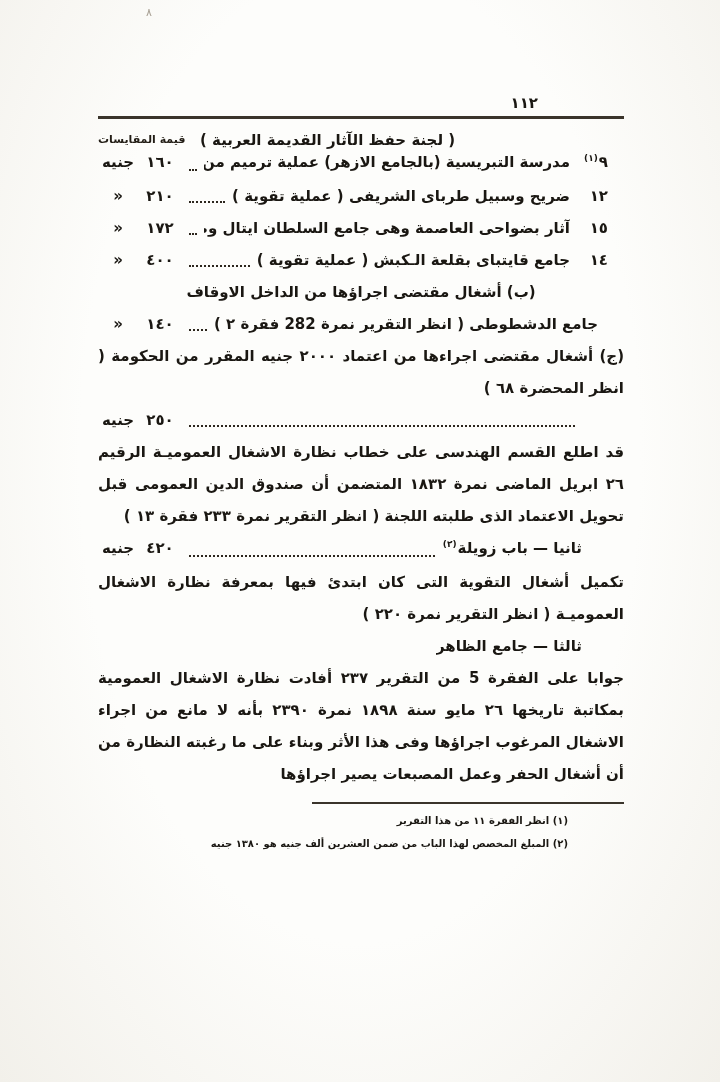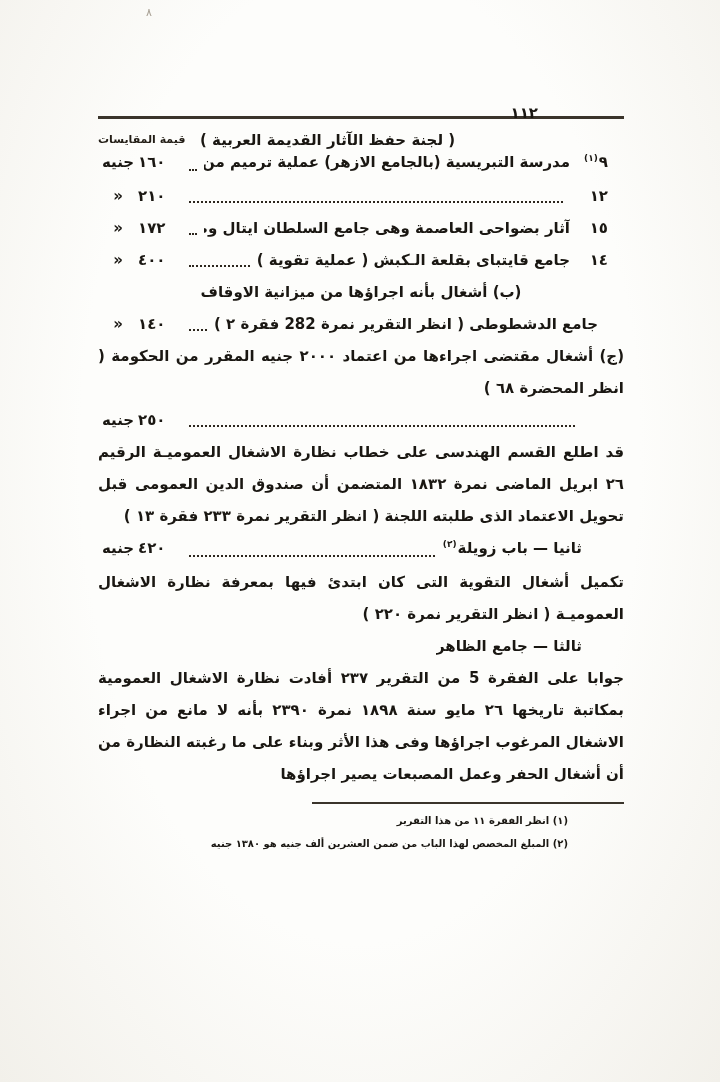--- a/index.html
+++ b/index.html
@@ -12,30 +12,30 @@
     position:absolute;inset:0;
     background:radial-gradient(ellipse at 50% 42%, #fdfdfb 55%, #f2f0ea 100%);
   }
   .stray{position:absolute;top:6px;left:146px;font-size:11px;color:#9a9183;opacity:.85;}
   .content{
     position:absolute;top:84px;left:98px;right:96px;
     direction:rtl;color:#1a1712;font-size:15px;font-weight:700;
   }
   .header{position:relative;height:32px;border-bottom:3px solid #3a342b;}
   .header-title{position:absolute;left:102px;top:2px;letter-spacing:.3px;white-space:nowrap;margin-top:45px;}
-  .pagenum{position:absolute;right:86px;top:20px;}
+  .pagenum{position:absolute;right:86px;top:10px;}
   .body{margin-top:14px;}
   .para{margin:0;text-align:justify;line-height:32px;}
   .caption{font-size:11px;line-height:13px;text-align:left;margin:3px 2px 0 0;color:#221d15;}
   .row{display:flex;line-height:32px;}
   .row .num{width:38px;flex:0 0 auto;}
   .sup{font-size:9px;position:relative;top:-6px;margin:0 1px;}
   .rtext{flex:0 1 auto;white-space:nowrap;overflow:hidden;}
   .dots{flex:1 1 8px;min-width:8px;border-bottom:2px dotted #2c261d;margin:0 7px 9px;align-self:flex-end;}
-  .amount{flex:0 0 44px;text-align:left;}
+  .amount{flex:0 0 44px;text-align:center;}
   .unit{flex:0 0 40px;text-align:center;}
   .rows{margin-right:16px;}
   .indent-sm{margin-right:26px;}
   .indent-md{margin-right:42px;}
   .center{text-align:center;line-height:32px;margin:0;}
   .footnote-rule{width:312px;border-top:2.5px solid #3a342b;margin:12px 0 5px;}
   .footnotes{margin-left:58px;}
   .footnote{margin:0 56px 0 0;font-size:10px;line-height:23px;text-align:right;}
 </style>
 </head>
@@ -61,20 +61,21 @@
         <div class="row">
           <span class="num"><span>٩</span><span class="sup">(١)</span></span>
           <span class="rtext">مدرسة التبريسية (بالجامع الازهر) عملية ترميم من الداخل ...</span>
           <span class="dots"></span>
           <span class="amount">١٦٠</span>
           <span class="unit">جنيه</span>
         </div>
 
         <div class="row">
           <span class="num">١٢</span>
+          <span class="rtext">ضريح وسبيل طرباى الشريفى ( عملية تقوية )</span>
           <span class="dots"></span>
           <span class="amount">٢١٠</span>
           <span class="unit">«</span>
         </div>
 
         <div class="row">
           <span class="num">١٥</span>
           <span class="rtext">آثار بضواحى العاصمة وهى جامع السلطان ايتال وضريح الزمر .</span>
           <span class="dots"></span>
           <span class="amount">١٧٢</span>
@@ -83,21 +84,21 @@
 
         <div class="row">
           <span class="num">١٤</span>
           <span class="rtext">جامع قايتباى بقلعة الـكبش ( عملية تقوية )</span>
           <span class="dots"></span>
           <span class="amount">٤٠٠</span>
           <span class="unit">«</span>
         </div>
       </div>
 
-      <p class="center">(ب)  أشغال بأنه اجراؤها من ميزانية الاوقاف</p>
+      <p class="center">(ب)  أشغال مقتضى اجراؤها من الداخل الاوقاف</p>
 
       <div class="row indent-sm">
         <span class="rtext">جامع الدشطوطى ( انظر التقرير نمرة 282 فقرة ٢ )</span>
         <span class="dots"></span>
         <span class="amount">١٤٠</span>
         <span class="unit">«</span>
       </div>
 
       <p class="para">(ج)  أشغال مقتضى اجراءها من اعتماد ٢٠٠٠ جنيه المقرر من الحكومة ( انظر المحضرة ٦٨ )</p>
 

